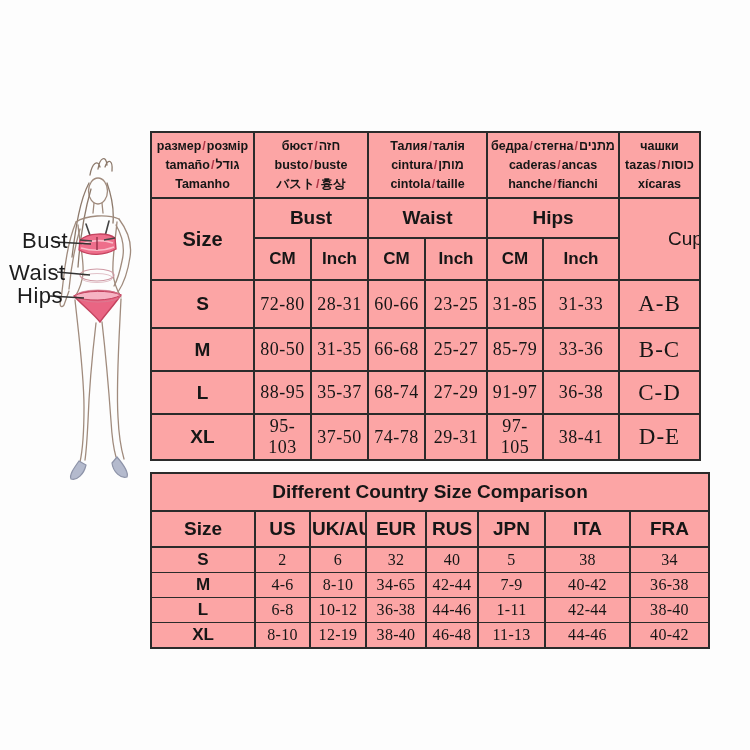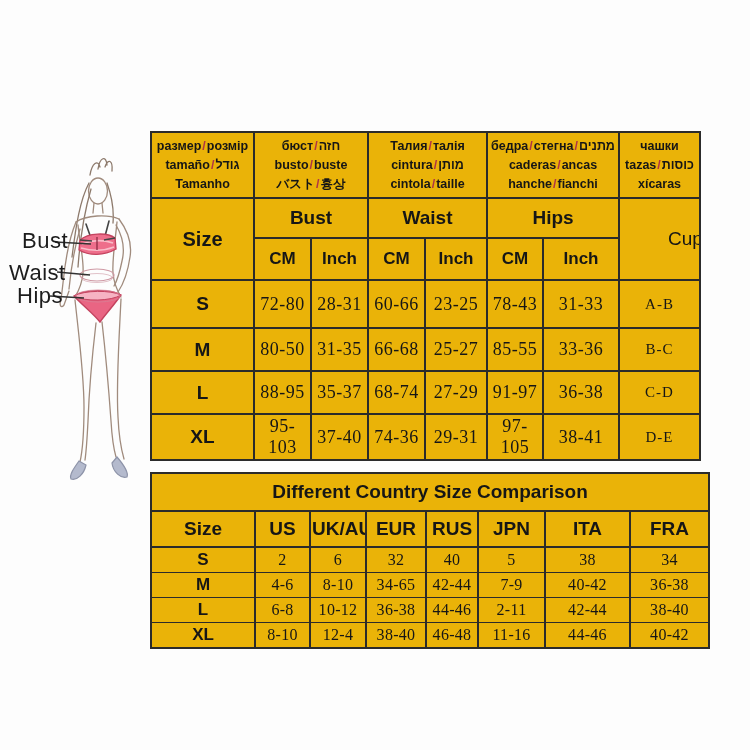--- a/index.html
+++ b/index.html
@@ -10,39 +10,39 @@
   
   .figure-wrap{position:absolute;left:8px;top:145px;width:200px;height:340px;}
   .measure-label{
     position:absolute;font-size:22px;font-weight:500;color:#1c1c1c;
     font-family:"Liberation Sans",sans-serif;letter-spacing:.5px;
   }
   .lbl-bust{left:22px;top:228px;}
   .lbl-waist{left:9px;top:260px;}
   .lbl-hips{left:17px;top:283px;}
   
-  table{border-collapse:collapse;table-layout:fixed;background:#eab308;}
+  table{border-collapse:collapse;table-layout:fixed;background:#fca5a5;}
   td{text-align:center;vertical-align:middle;overflow:hidden;}
   .size-table{position:absolute;left:150px;top:131px;width:549px;}
   .size-table td{border:2px solid var(--border-dark,#2b2b2b);}
   .country-table{position:absolute;left:150px;top:472px;width:558px;}
   .country-table{border:2px solid var(--border-dark,#2b2b2b);}
   .country-table td{border:1px solid var(--border-dark,#2b2b2b);}
   .country-table .hdr-row td{border-bottom:2px solid var(--border-dark,#2b2b2b);border-top:2px solid var(--border-dark,#2b2b2b);}
   .country-table .vline{border-left:2px solid var(--border-dark,#2b2b2b);border-right:2px solid var(--border-dark,#2b2b2b);}
   
   .lang-cell{font-size:12.5px;font-weight:bold;line-height:1.5;padding:4px 1px;}
   .lang-cell .slash{color:var(--slash-red,#b03445);font-weight:bold;padding:0 1px;}
   .h-size{font-size:20px;font-weight:bold;}
   .h-measure{font-size:19px;font-weight:bold;height:36px;}
   .h-unit{font-size:17px;font-weight:bold;height:38px;}
   .h-cups{font-size:19px;font-weight:normal;padding-left:48px;}
   .row-label{font-size:19px;font-weight:bold;}
   .num-cell{font-family:"Liberation Serif",serif;font-size:18px;font-weight:500;letter-spacing:.5px;}
-  .cups-cell{font-family:"Liberation Serif",serif;font-size:15px;font-weight:500;letter-spacing:1px;}
+  .cups-cell{font-family:"Liberation Serif",serif;font-size:23px;font-weight:500;letter-spacing:1px;}
   .lang-row{height:64px;}
   .r-s{height:48px;}.r-m{height:43px;}.r-l{height:43px;}.r-xl{height:44px;}
   
   .ct-title{font-size:19px;font-weight:bold;height:34px;border-bottom:2px solid var(--border-dark,#2b2b2b)!important;margin-top:24px;}
   .ct-hdr{font-size:19px;font-weight:bold;height:32px;}
   .ct-size{font-size:17px;font-weight:bold;height:22px;}
   .ct-num{font-family:"Liberation Serif",serif;font-size:16px;font-weight:500;letter-spacing:.3px;height:22px;}
 </style>
 </head>
 <body>
@@ -162,49 +162,49 @@
       <td class="h-unit">Inch</td>
       <td class="h-unit">CM</td>
       <td class="h-unit">Inch</td>
     </tr>
     <tr class="r-s">
       <td class="row-label">S</td>
       <td class="num-cell">72-80</td>
       <td class="num-cell">28-31</td>
       <td class="num-cell">60-66</td>
       <td class="num-cell">23-25</td>
-      <td class="num-cell">78-43</td>
+      <td class="num-cell">31-85</td>
       <td class="num-cell">31-33</td>
       <td class="cups-cell">A-B</td>
     </tr>
     <tr class="r-m">
       <td class="row-label">M</td>
       <td class="num-cell">80-50</td>
       <td class="num-cell">31-35</td>
       <td class="num-cell">66-68</td>
       <td class="num-cell">25-27</td>
-      <td class="num-cell">85-55</td>
+      <td class="num-cell">85-79</td>
       <td class="num-cell">33-36</td>
       <td class="cups-cell">B-C</td>
     </tr>
     <tr class="r-l">
       <td class="row-label">L</td>
       <td class="num-cell">88-95</td>
       <td class="num-cell">35-37</td>
       <td class="num-cell">68-74</td>
       <td class="num-cell">27-29</td>
       <td class="num-cell">91-97</td>
       <td class="num-cell">36-38</td>
       <td class="cups-cell">C-D</td>
     </tr>
     <tr class="r-xl">
       <td class="row-label">XL</td>
       <td class="num-cell">95-103</td>
-      <td class="num-cell">37-40</td>
-      <td class="num-cell">74-36</td>
+      <td class="num-cell">37-50</td>
+      <td class="num-cell">74-78</td>
       <td class="num-cell">29-31</td>
       <td class="num-cell">97-105</td>
       <td class="num-cell">38-41</td>
       <td class="cups-cell">D-E</td>
     </tr>
   </tbody>
     </table>
 
   <table class="country-table">
     <colgroup>
@@ -250,30 +250,30 @@
       <td class="ct-num vline">7-9</td>
       <td class="ct-num vline">40-42</td>
       <td class="ct-num vline">36-38</td>
     </tr>
     <tr>
       <td class="ct-size vline">L</td>
       <td class="ct-num vline">6-8</td>
       <td class="ct-num vline">10-12</td>
       <td class="ct-num vline">36-38</td>
       <td class="ct-num vline">44-46</td>
-      <td class="ct-num vline">2-11</td>
+      <td class="ct-num vline">1-11</td>
       <td class="ct-num vline">42-44</td>
       <td class="ct-num vline">38-40</td>
     </tr>
     <tr>
       <td class="ct-size vline">XL</td>
       <td class="ct-num vline">8-10</td>
-      <td class="ct-num vline">12-4</td>
+      <td class="ct-num vline">12-19</td>
       <td class="ct-num vline">38-40</td>
       <td class="ct-num vline">46-48</td>
-      <td class="ct-num vline">11-16</td>
+      <td class="ct-num vline">11-13</td>
       <td class="ct-num vline">44-46</td>
       <td class="ct-num vline">40-42</td>
     </tr>
   </tbody>
     </table>
 
 </div>
 
 </body></html>

